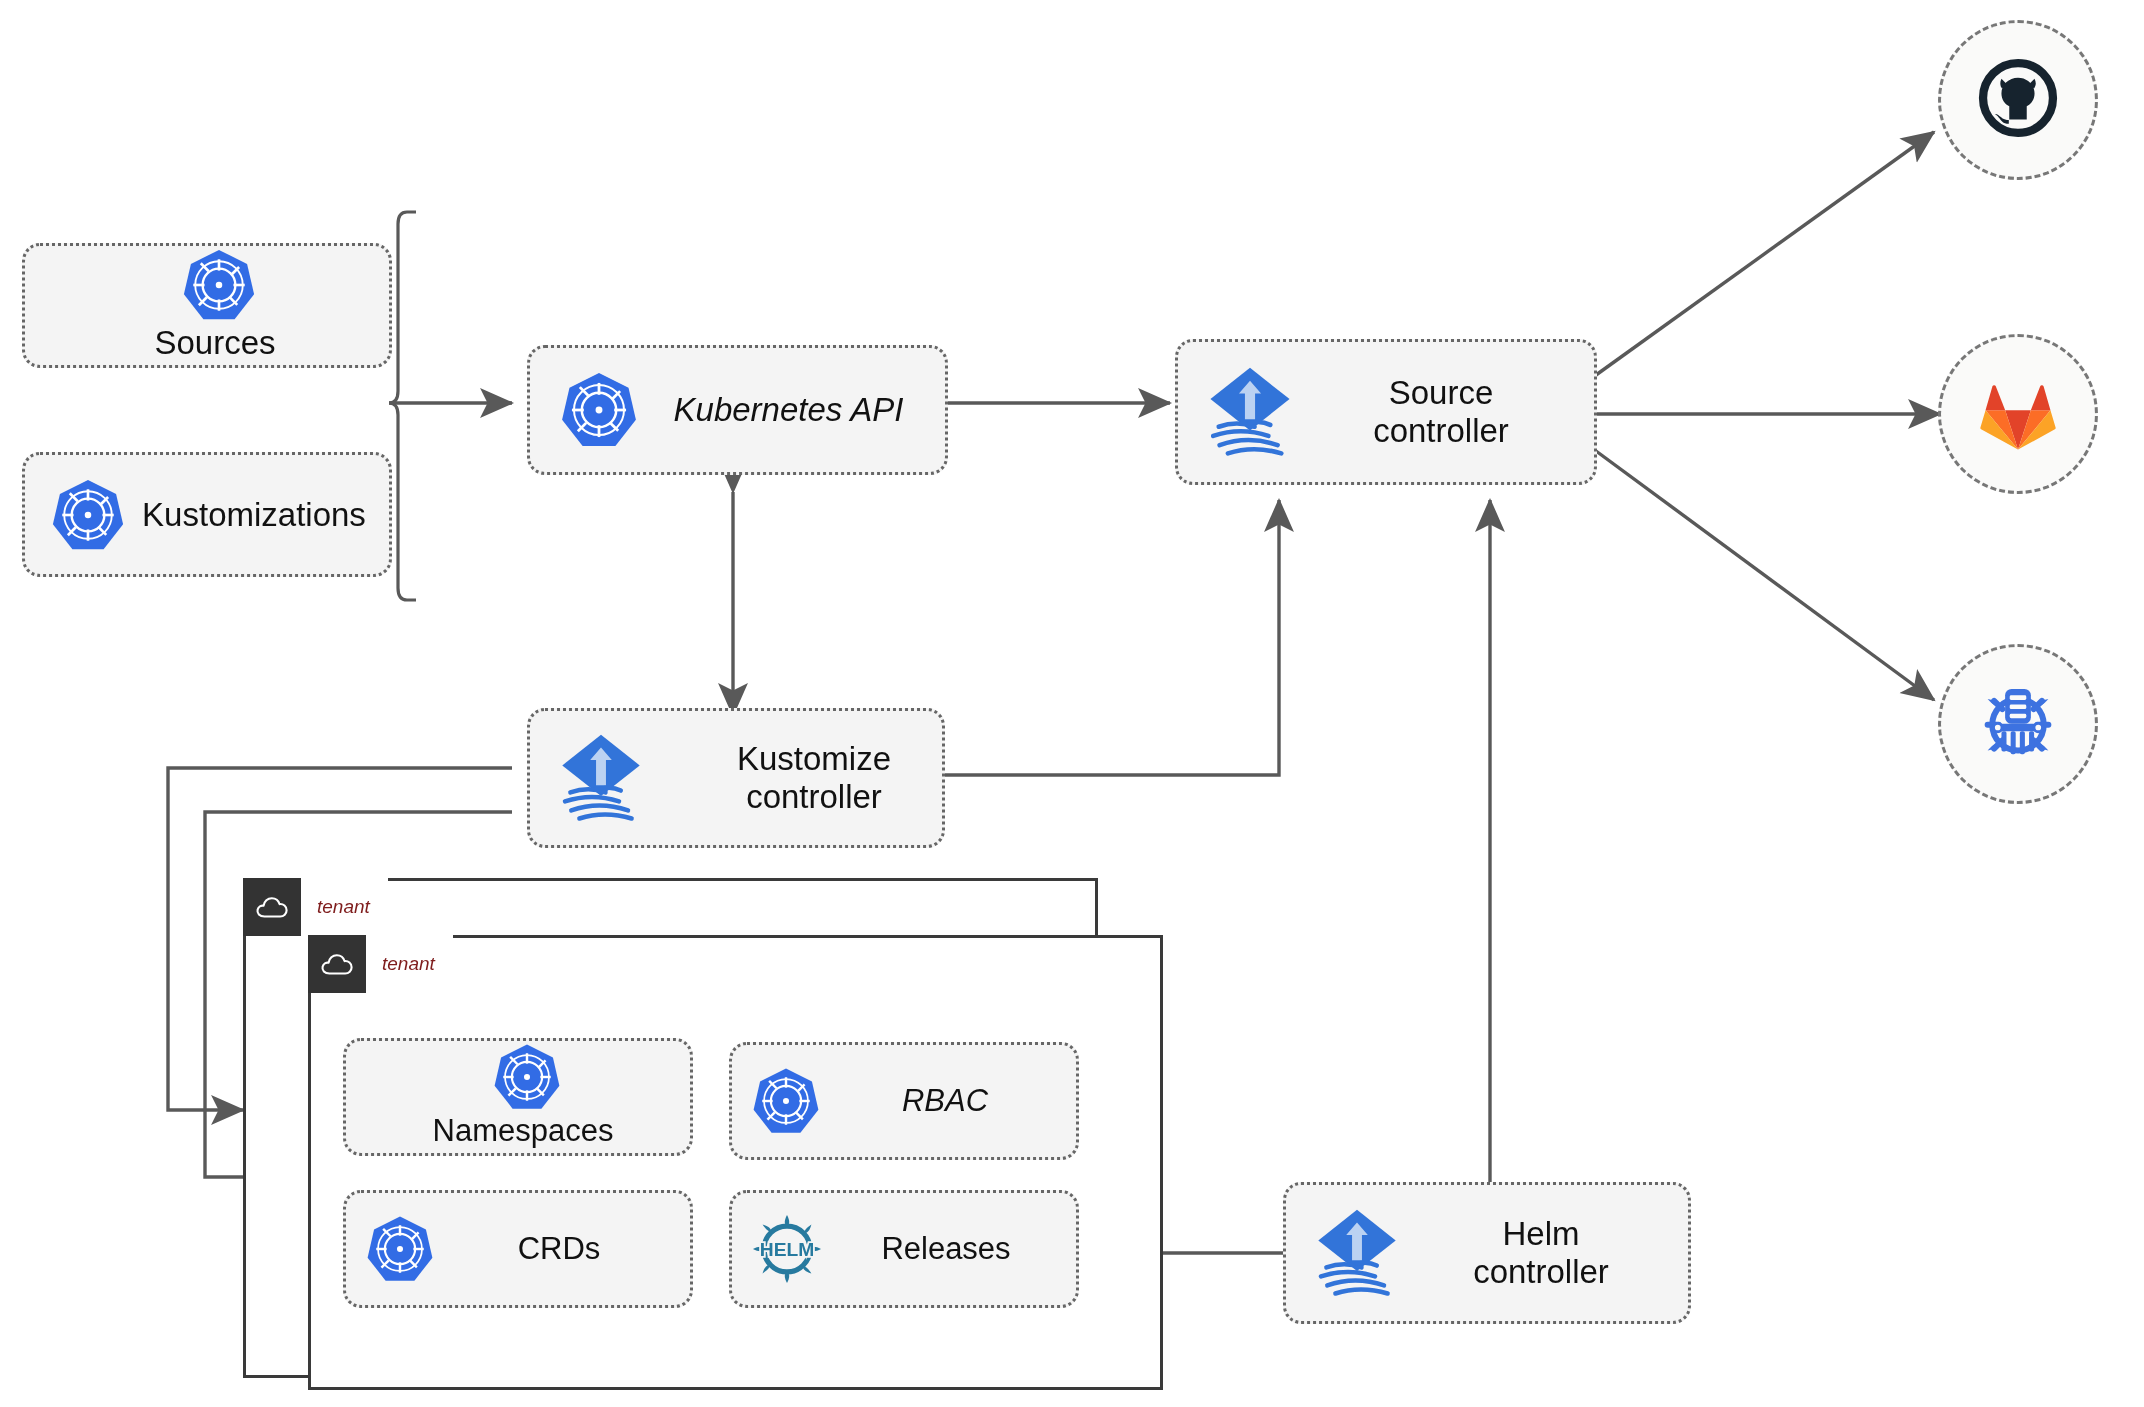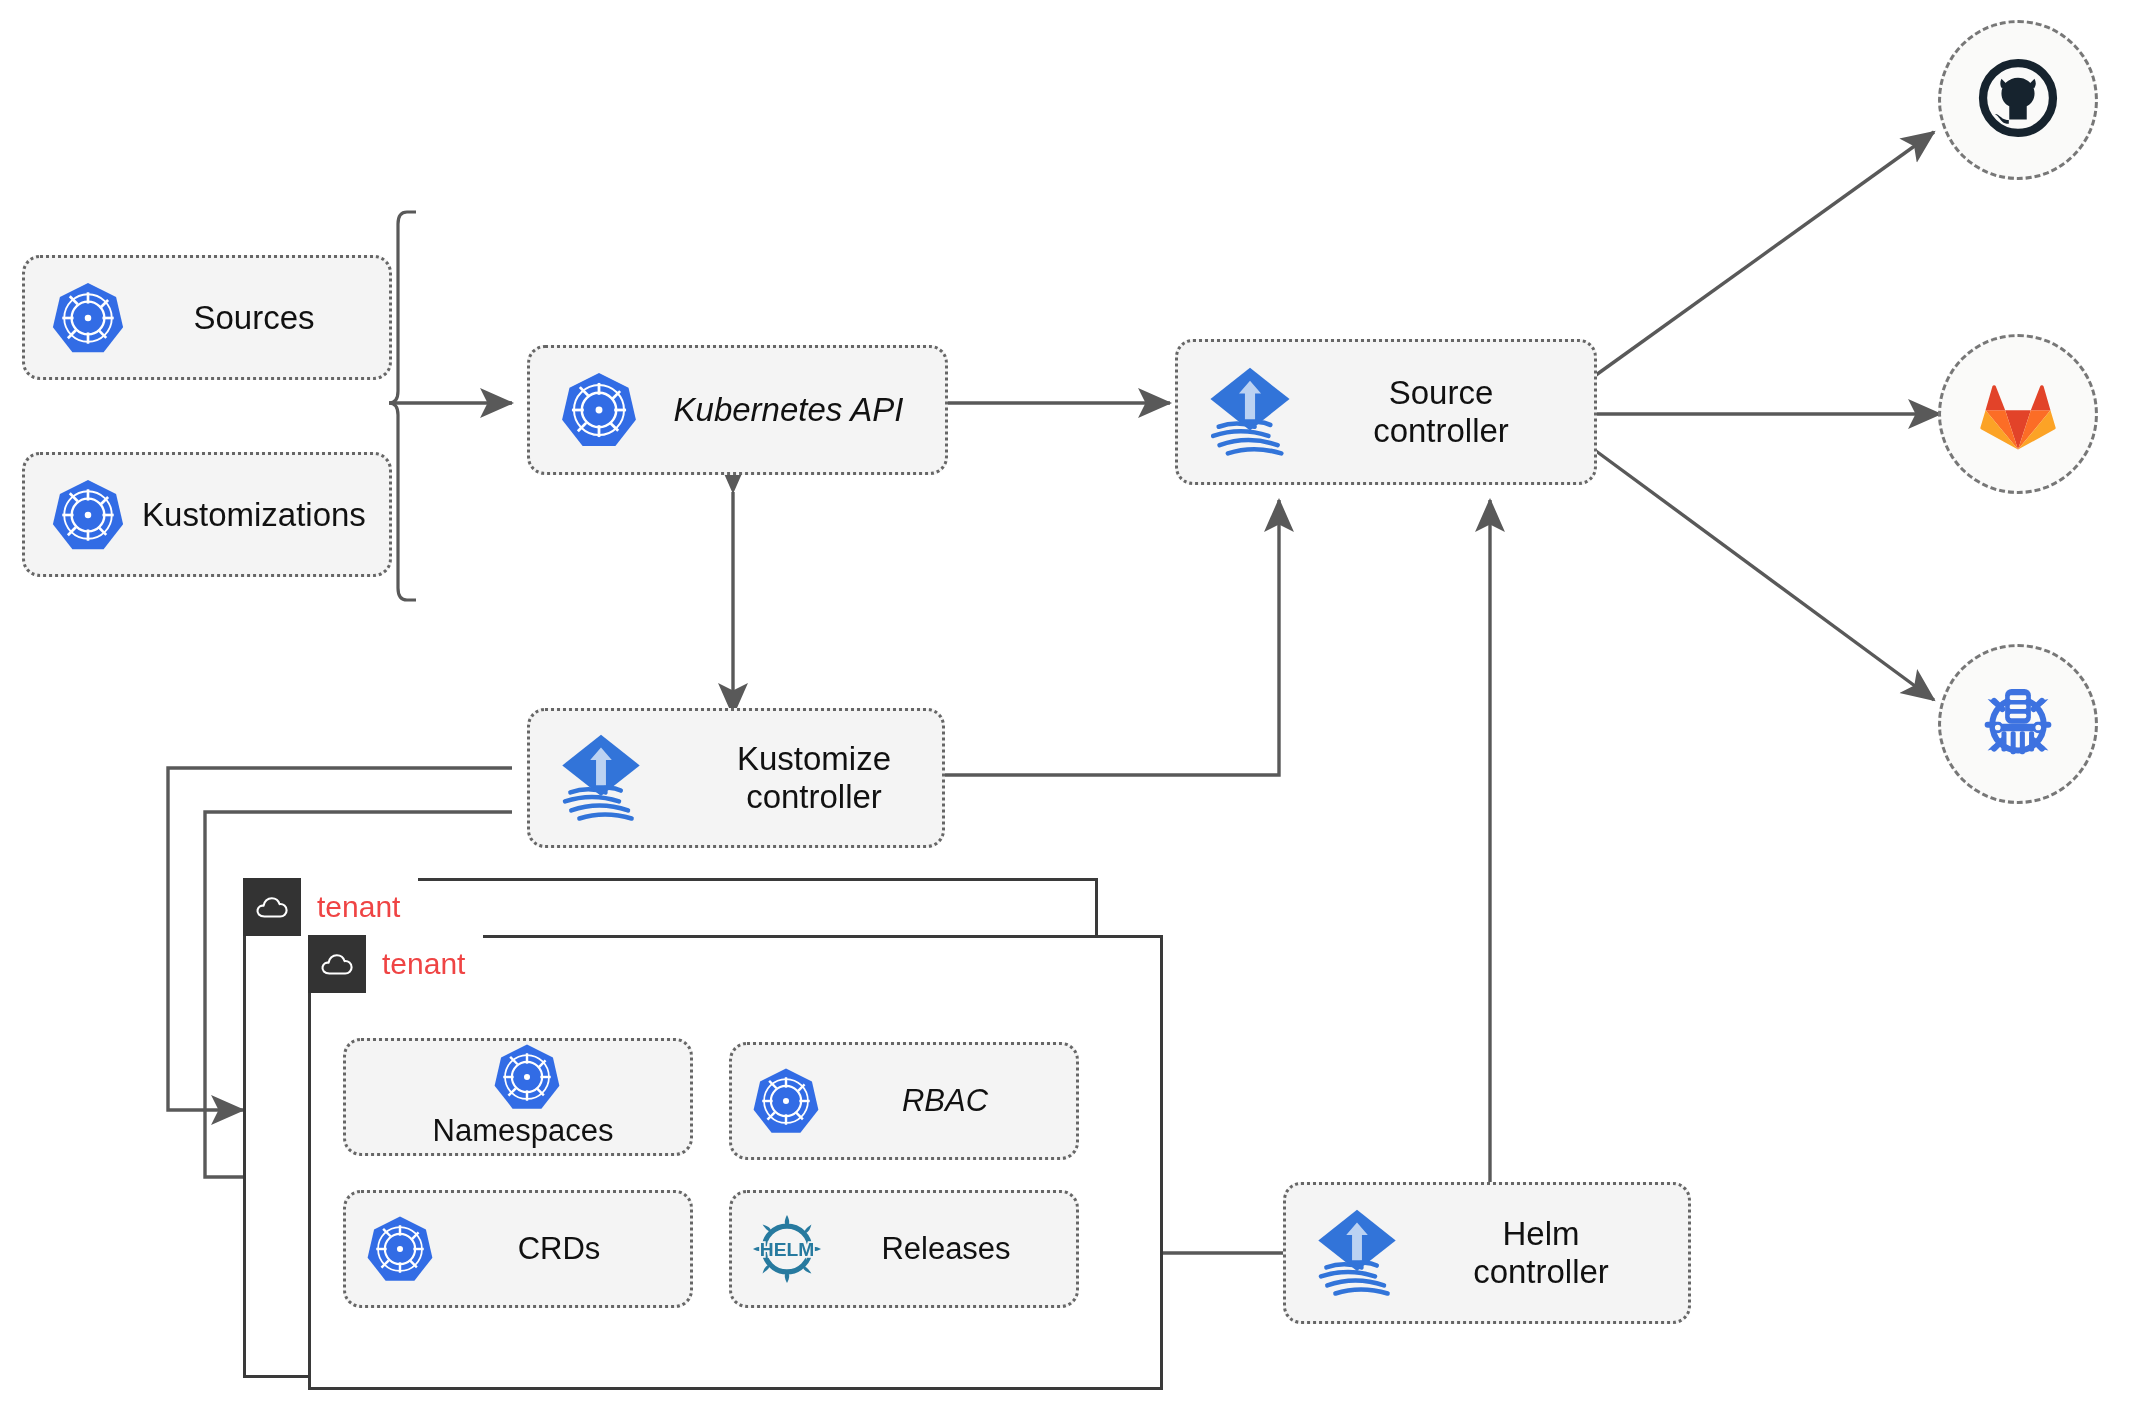--- a/index.html
+++ b/index.html
@@ -55,22 +55,23 @@
     background:#ffffff;
   }
   .tenant .tabicon{
     width:58px;height:58px;
     background:#333333;
     display:flex;align-items:center;justify-content:center;
     flex:0 0 auto;
   }
   .tenant .tabtext{
     padding:0 18px 0 16px;
-    font-size:30px;color:#ef4444;
+    font-size:19px;color:#7f1d1d;
     white-space:nowrap;
+    font-style:italic;
   }
 
   .k8s-svg{display:block;}
   .flux-svg{display:block;}
 </style>
 </head>
 <body>
 
 <div id="stage">
 
@@ -216,21 +217,21 @@
             <path d="M83 17 c-2.5 8.5 -4.8 11 -10.2 12.2 c1.2 -5.4 3.7 -7.7 10.2 -12.2 z"></path>
             <path d="M17 83 c2.5 -8.5 4.8 -11 10.2 -12.2 c-1.2 5.4 -3.7 7.7 -10.2 12.2 z"></path>
           </g>
           <text x="50" y="60" text-anchor="middle" font-family="Liberation Sans, sans-serif" font-size="26" font-weight="bold" fill="#277A9F" stroke="#f4f4f4" stroke-width="5" paint-order="stroke">HELM</text>
         </svg>
       </span>
       <span class="lbl">Releases</span>
     </div>
   </div>
 
-  <div class="node" style="left:22px;top:255px;width:370px;height:125px;padding-left:24px;">
+  <div class="node" style="left:22px;top:243px;width:370px;height:125px;padding-left:24px;flex-direction:column;">
     <span class="ico">
       <svg class="k8s-svg" width="78" height="78" viewBox="0 0 100 100" aria-hidden="true">
         <polygon points="50,5 86,23 95,62 70,94 30,94 5,62 14,23" fill="#326CE5"></polygon>
         <g fill="#ffffff">
           <circle cx="50" cy="50" r="4.2"></circle>
           <path d="M48.3 17 h3.4 v14.5 h-3.4 z"></path>
             <path d="M48.3 68.5 h3.4 V83 h-3.4 z"></path>
           <path d="M17 48.3 h14.5 v3.4 H17 z"></path>
             <path d="M68.5 48.3 H83 v3.4 H68.5 z"></path>
           <path d="M25.4 23.3 l2.4-2.4 L38 31.1 l-2.4 2.4 z"></path>

